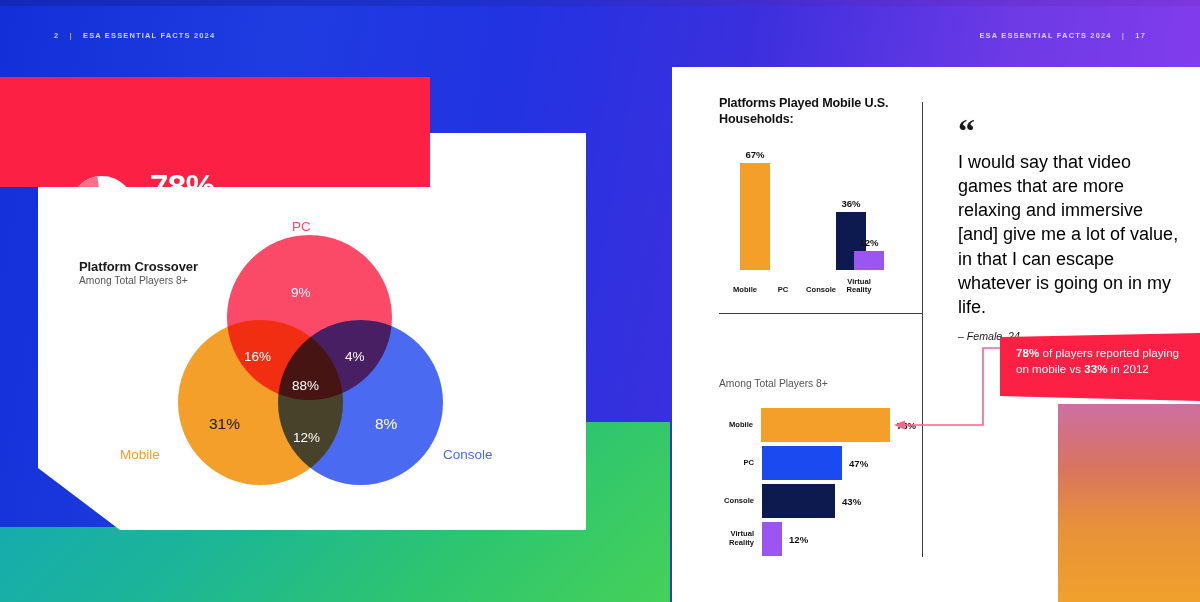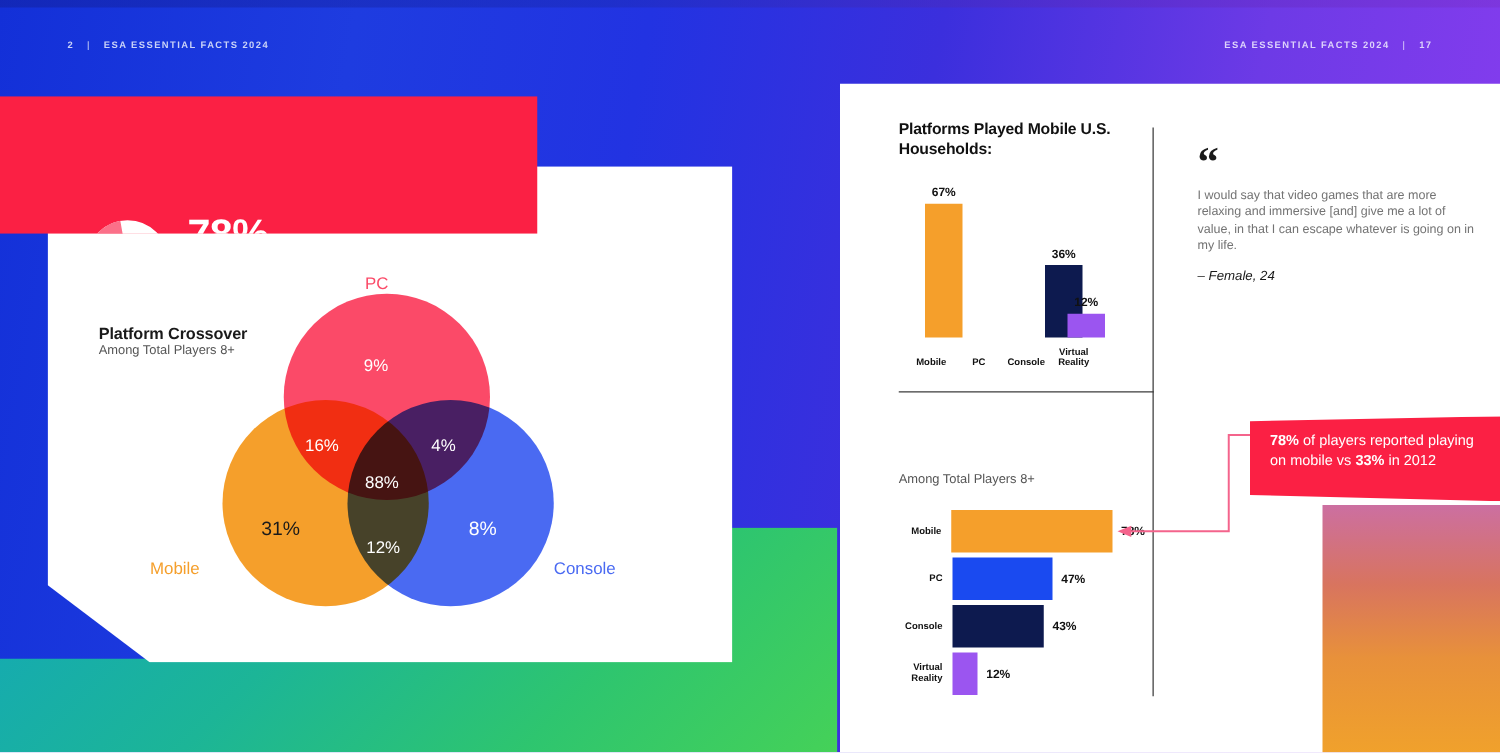--- a/index.html
+++ b/index.html
@@ -162,21 +162,21 @@
     font-size: 9.6px; font-weight: bold; color: #111111; padding-left: 7px; white-space: nowrap;
   }
 
   
   .quote-block { position: absolute; left: 958px; top: 120px; width: 224px; }
   .quote-mark {
     font-size: 34px; font-weight: bold; color: #1a1a1a;
     line-height: .62; letter-spacing: -1px; font-family: "Liberation Serif", serif;
   }
   .quote-text {
-    margin-top: 9px; font-size: 10px; line-height: 1.34; color: #737373;
+    margin-top: 9px; font-size: 18px; line-height: 1.34; color: #000000;
   }
   .quote-attr {
     margin-top: 11px; font-size: 10.6px; font-style: italic; color: #1a1a1a;
   }
 
   
   .callout {
     position: absolute; left: 1000px; top: 333px; width: 200px; height: 68px;
     background: #fb2044; color: #ffffff;
     clip-path: polygon(0 4px, 200px 0, 200px 68px, 0 63px);

